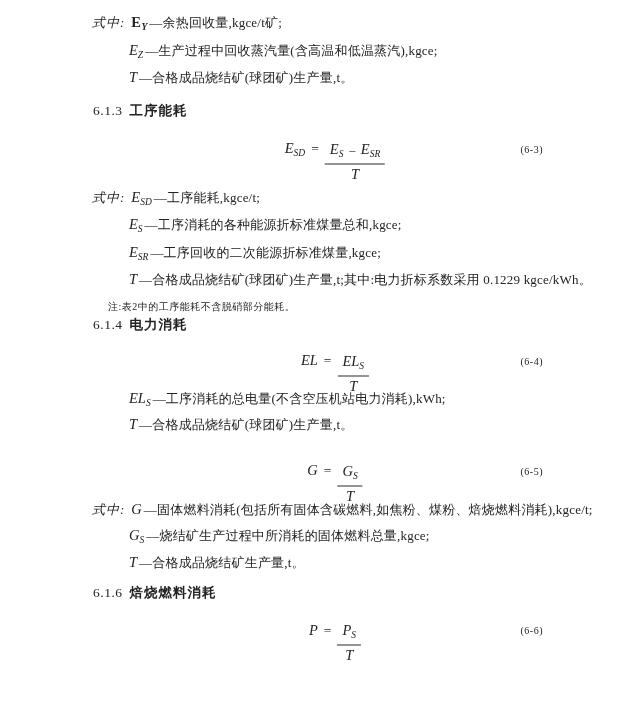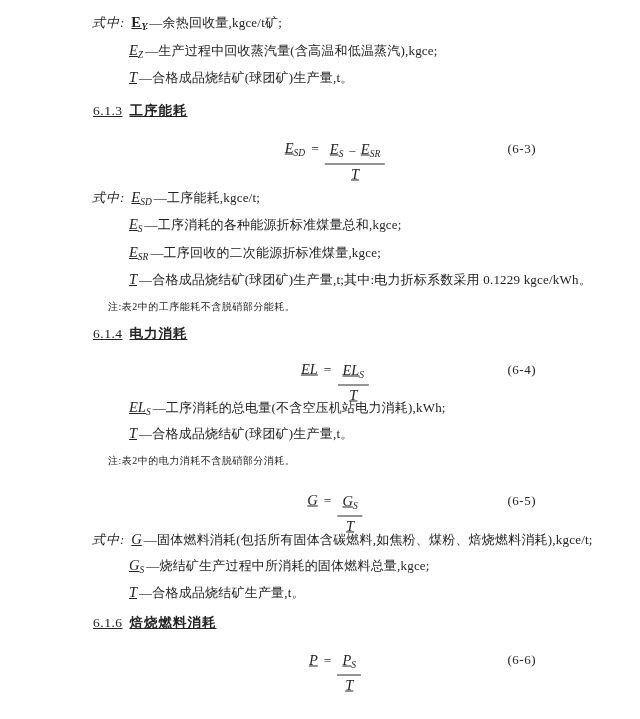--- a/index.html
+++ b/index.html
@@ -4,49 +4,49 @@
 <style>
   html,body{margin:0;padding:0;background:#ffffff;}
   body{width:640px;height:719px;overflow:hidden;
        font-family:"Liberation Serif","DejaVu Serif",serif;color:#232323;}
   .page{position:relative;width:640px;height:719px;background:#fff;padding-top:7px;box-sizing:border-box;}
 
   
   .def-line{position:relative;margin-left:129px;font-size:13px;line-height:22.5px;white-space:nowrap;}
   .def-line.first{margin-left:92px;}
   .def-label{letter-spacing:1px;margin-right:6px;font-style:italic;}
-  .mvar{font-style:italic;font-size:14.5px;text-decoration:underline;}
+  .mvar{font-style:italic;font-size:14.5px;}
   .mvar.roman{font-style:normal;font-weight:600;letter-spacing:.5px;}
   .mvar sub{font-style:italic;font-size:9.5px;vertical-align:-3px;letter-spacing:0;}
   .def-text{margin-left:2px;letter-spacing:.2px;margin-top:47px;}
   .note-line{margin-left:108px;font-size:10px;line-height:21px;letter-spacing:.5px;white-space:nowrap;}
 
   
-  .sec-heading{margin-left:93px;font-size:13.5px;line-height:15px;white-space:nowrap;text-decoration:underline;}
+  .sec-heading{margin-left:93px;font-size:13.5px;line-height:15px;white-space:nowrap;}
   .sec-num{font-family:"Liberation Serif","DejaVu Serif",serif;letter-spacing:.5px;}
   .sec-title{font-family:"Liberation Sans","DejaVu Sans",sans-serif;font-weight:700;margin-left:7px;letter-spacing:1px;}
 
   
   .formula-row{position:relative;height:44px;}
   .formula{position:absolute;left:calc(50% + 15px);top:50%;transform:translate(-50%,-50%);
            display:flex;align-items:center;font-size:14.5px;font-style:italic;white-space:nowrap;}
   .formula .eq{font-style:normal;margin:0 6px;font-size:13.5px;}
   .frac{display:inline-flex;flex-direction:column;align-items:center;vertical-align:middle;margin-top:24px;}
   .frac .num{padding:0 5px 2px;line-height:15px;display:inline-flex;align-items:center;}
   .frac .den{border-top:1px solid #2a2a2a;padding:2px 5px 0;line-height:14px;align-self:stretch;text-align:center;}
   .frac .op{font-style:normal;margin:0 5px;font-size:13px;}
-  .eqno{position:absolute;right:104px;top:50%;transform:translateY(-50%);
-        font-size:13px;font-style:normal;letter-spacing:.5px;}
+  .eqno{position:absolute;right:97px;top:50%;transform:translateY(-50%);
+        font-size:10px;font-style:normal;letter-spacing:.5px;}
 
   
   .b-intro{padding-top:4px;}
   .h-613{margin-top:9px;}
   .f-63{margin-top:9px;}
   .d-613{margin-top:15px;}
-  .h-614{margin-top:9px;}
+  .h-614{}
   .f-64{margin-top:7px;}
   .d-614{margin-top:5px;}
   .d-614 .def-line{line-height:21.5px;}
   .h-615{margin-top:5px;}
   .f-65{margin-top:8px;}
   .d-615{margin-top:6px;}
   .d-615 .def-line{line-height:21.5px;}
   .h-616{margin-top:7px;}
   .f-66{margin-top:8px;}
 </style>
@@ -121,21 +121,20 @@
     <span class="eqno">(6-4)</span>
   </div>
 
   <div class="d-614">
     <div class="def-line">
       <span class="mvar"><span>EL</span><sub>S</sub></span><span class="def-text">—工序消耗的总电量(不含空压机站电力消耗),kWh;</span>
     </div>
     <div class="def-line">
       <span class="mvar"><span>T</span><sub></sub></span><span class="def-text">—合格成品烧结矿(球团矿)生产量,t。</span>
     </div>
-    <div class="note-line">注:表2中的电力消耗不含脱硝部分消耗。</div>
   </div>
 
 
   <div class="formula-row f-65">
     <div class="formula">
       <span class="mvar"><span>G</span><sub></sub></span>
       <span class="eq">=</span>
       <span class="frac">
         <span class="num">
           <span class="mvar"><span>G</span><sub>S</sub></span>

